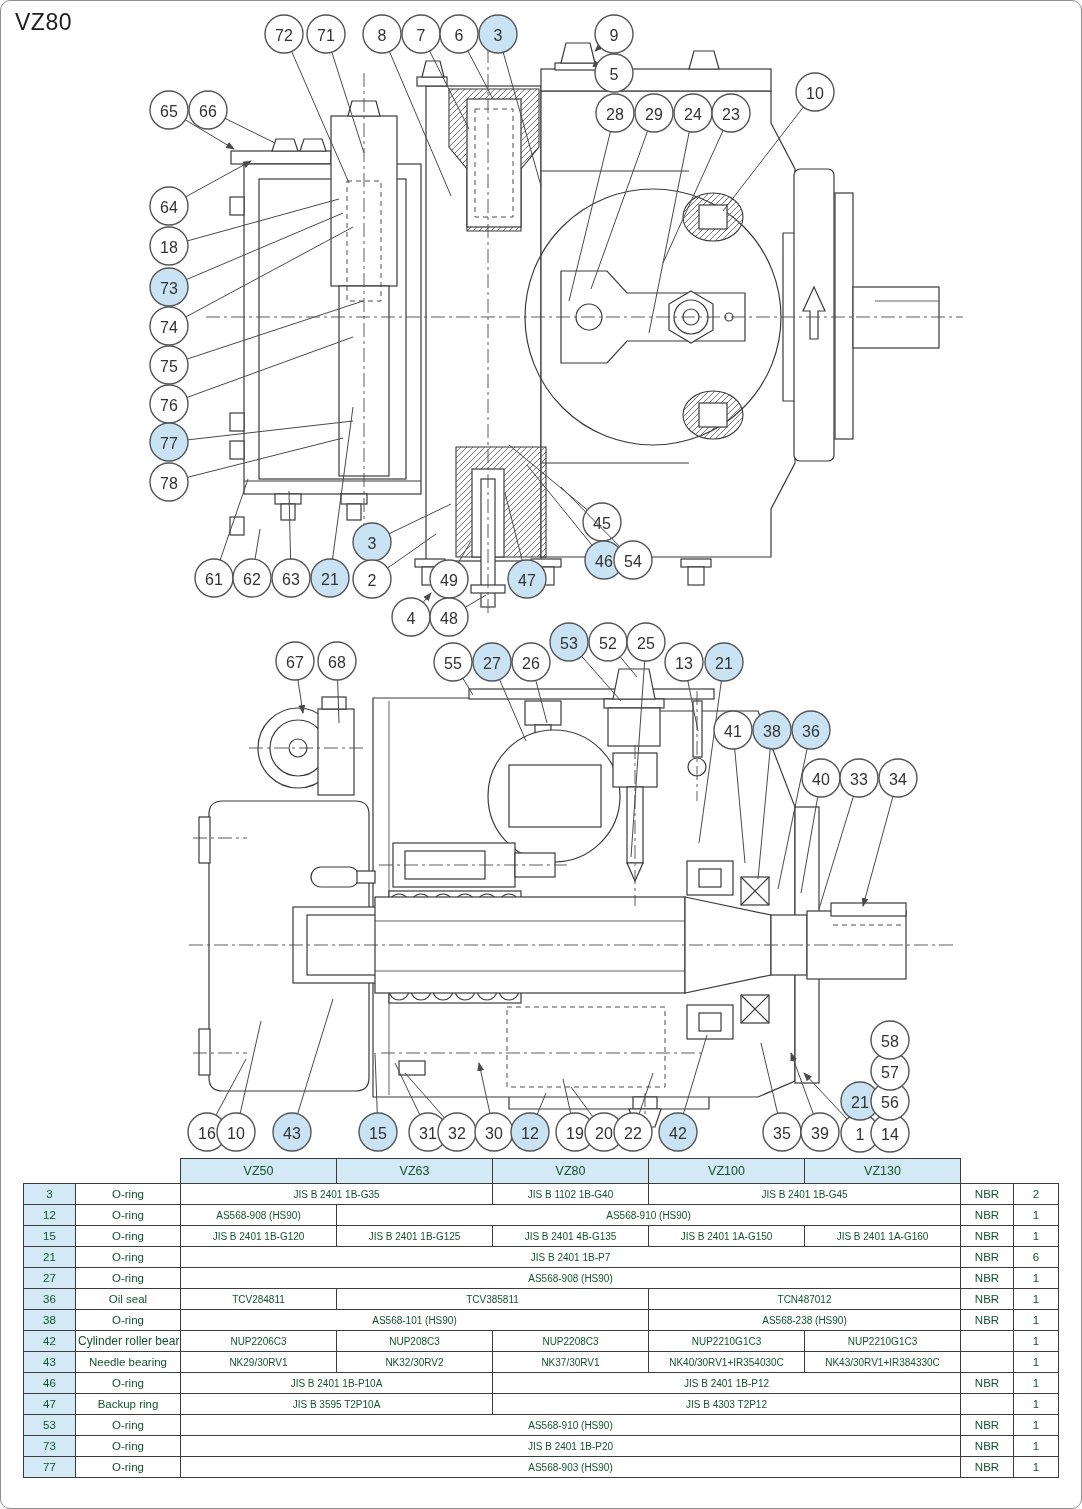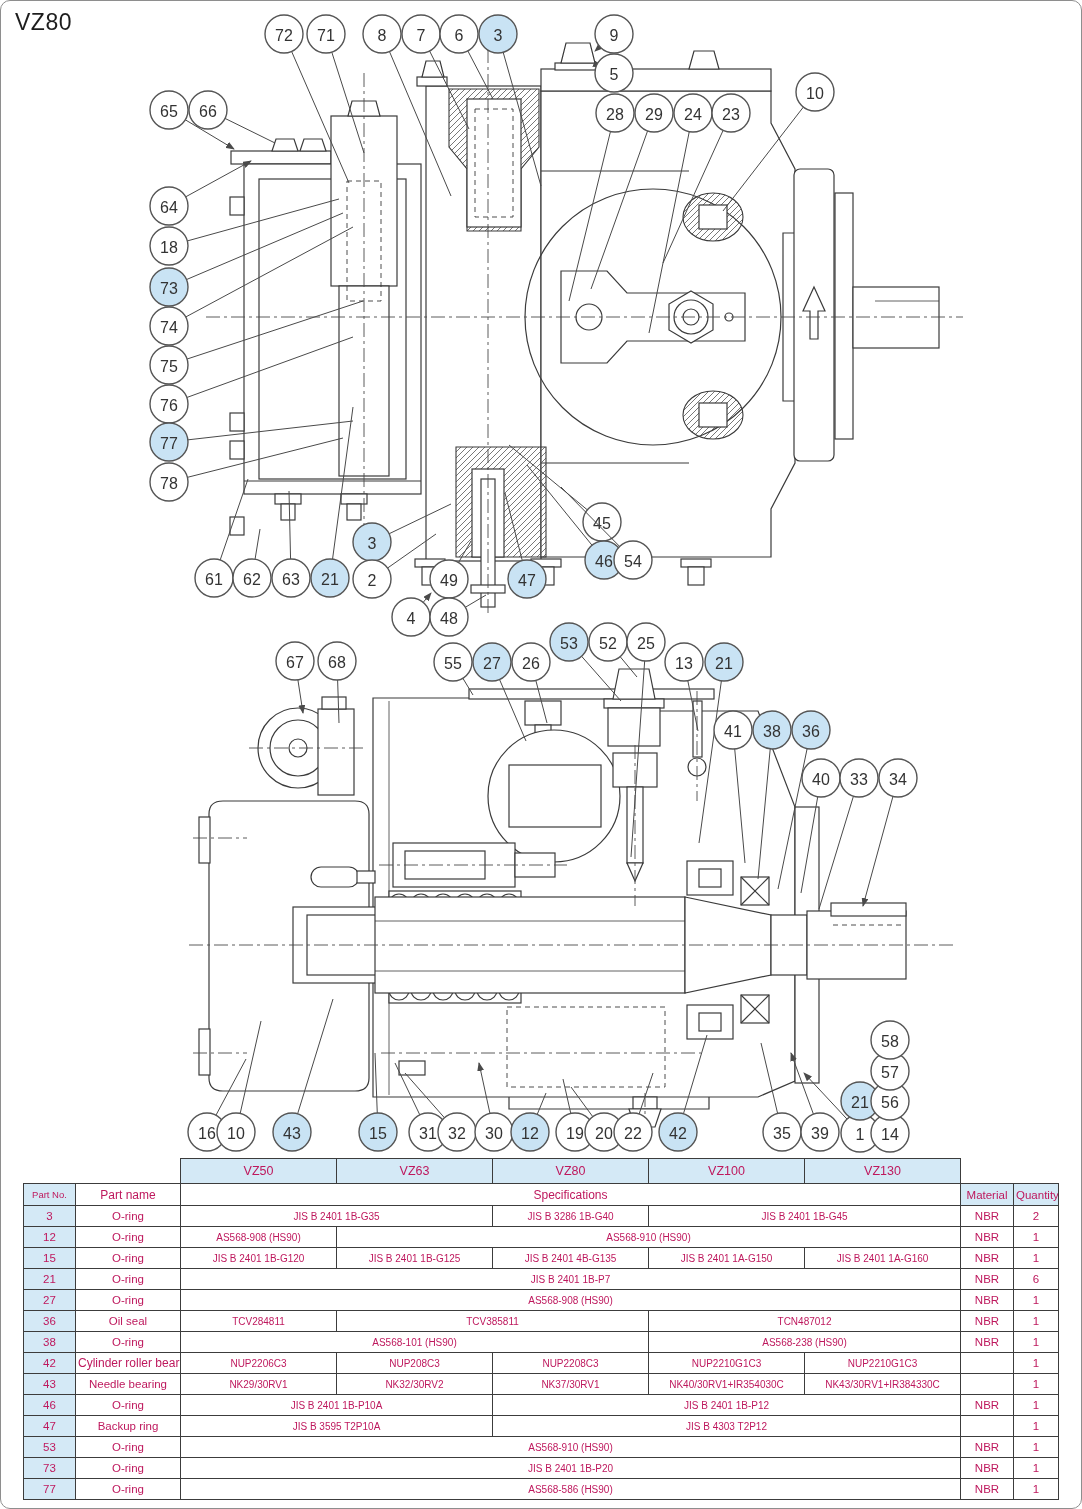--- a/index.html
+++ b/index.html
@@ -16,21 +16,21 @@
   .dash{stroke:#3b3b3b;stroke-width:0.9;fill:none;stroke-dasharray:5 4;}
   .hatch{fill:url(#h1);stroke:#3b3b3b;stroke-width:1.1;}
   
   .leader{stroke:#4a4a4a;stroke-width:1;fill:none;}
   .cocir{fill:#ffffff;stroke:#555;stroke-width:1.4;}
   .cocir.hl{fill:var(--hl,#c9e3f4);}
   .cotxt{font-family:"Liberation Sans",sans-serif;font-size:16px;fill:#333;
          text-anchor:middle;dominant-baseline:central;}
   
   .tablewrap{position:absolute;left:22px;top:1157px;width:1037px;}
-  table{border-collapse:collapse;table-layout:fixed;width:1035px;color:#be185d;}
+  table{border-collapse:collapse;table-layout:fixed;width:1035px;color:#14532d;}
   td,th{border:1px solid #3c3c3c;text-align:center;vertical-align:middle;
         font-weight:normal;padding:0 2px;overflow:hidden;white-space:nowrap;
         font-size:11.5px;height:20px;}
   .ghost{border:none;background:transparent;}
   .mh{background:var(--th,#d4e9f6);height:24px;font-size:12.5px;}
   .h2{height:21px;font-size:12px;}
   .pnoh{background:var(--th,#d4e9f6);font-size:9.5px;}
   .math,.qtyh{background:var(--th,#d4e9f6);font-size:11.5px;}
   .pno{background:var(--th,#d4e9f6);}
   .pname.tiny{font-size:12px;}
@@ -452,32 +452,25 @@
       <tbody id="parts-tbody">
         <tr>
           <td class="ghost" colspan="2"></td>
           <td class="mh">VZ50</td>
           <td class="mh">VZ63</td>
           <td class="mh">VZ80</td>
           <td class="mh">VZ100</td>
           <td class="mh">VZ130</td>
           <td class="ghost" colspan="2"></td>
         </tr>
-        <tr>
-          <td class="h2 pnoh">Part No.</td>
-          <td class="h2">Part name</td>
-          <td class="h2" colspan="5">Specifications</td>
-          <td class="h2 math">Material</td>
-          <td class="h2 qtyh">Quantity</td>
-        </tr>
       <tr>
             <td class="pno">3</td>
             <td class="pname">O-ring</td>
             <td class="spec" colspan="2">JIS B 2401 1B-G35</td>
-            <td class="spec" colspan="1">JIS B 3286 1B-G40</td>
+            <td class="spec" colspan="1">JIS B 1102 1B-G40</td>
             <td class="spec" colspan="2">JIS B 2401 1B-G45</td>
             <td class="mat">NBR</td>
             <td class="qty">2</td>
           </tr>
           <tr>
             <td class="pno">12</td>
             <td class="pname">O-ring</td>
             <td class="spec" colspan="1">AS568-908 (HS90)</td>
             <td class="spec" colspan="4">AS568-910 (HS90)</td>
             <td class="mat">NBR</td>
@@ -573,20 +566,20 @@
           <tr>
             <td class="pno">73</td>
             <td class="pname">O-ring</td>
             <td class="spec" colspan="5">JIS B 2401 1B-P20</td>
             <td class="mat">NBR</td>
             <td class="qty">1</td>
           </tr>
           <tr>
             <td class="pno">77</td>
             <td class="pname">O-ring</td>
-            <td class="spec" colspan="5">AS568-586 (HS90)</td>
+            <td class="spec" colspan="5">AS568-903 (HS90)</td>
             <td class="mat">NBR</td>
             <td class="qty">1</td>
           </tr>
         </tbody>
     </table>
   </div>
 </div>
 
 </body></html>

